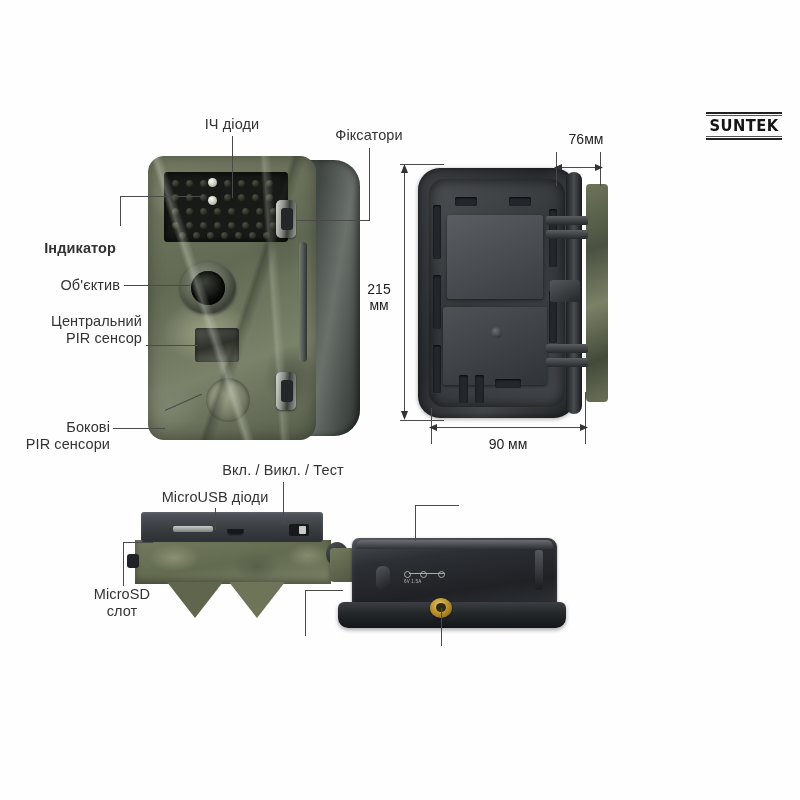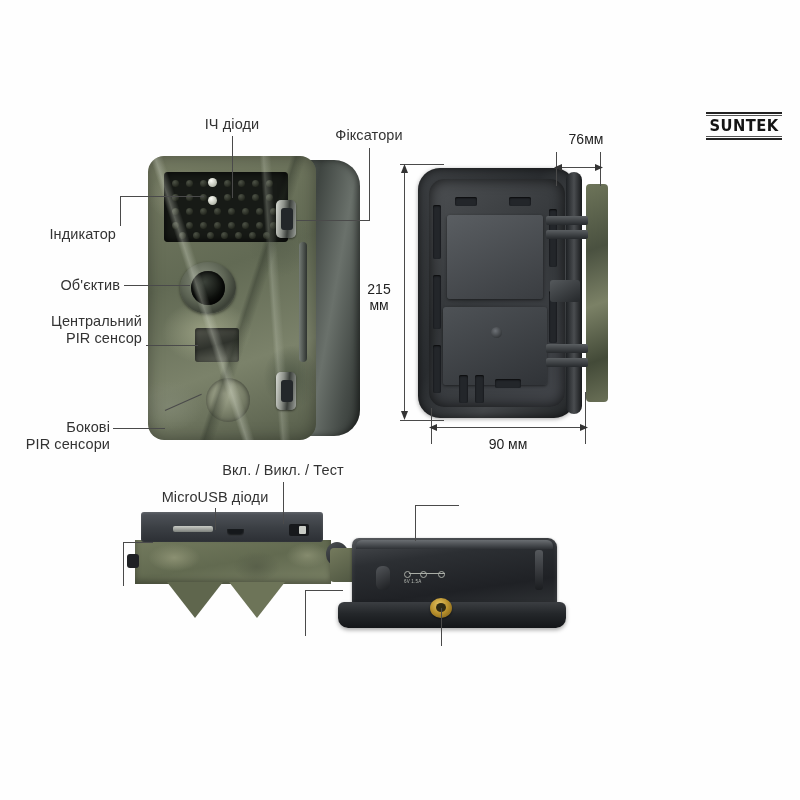--- a/index.html
+++ b/index.html
@@ -236,21 +236,21 @@
   <div class="ln v" style="left:120px;top:196px;height:30px;"></div>
   <div class="ln h" style="left:120px;top:196px;width:84px;"></div>
   <div class="ln v" style="left:369px;top:148px;height:72px;"></div>
   <div class="ln h" style="left:296px;top:220px;width:74px;"></div>
   <div class="ln h" style="left:124px;top:285px;width:66px;"></div>
   <div class="ln h" style="left:146px;top:345px;width:52px;"></div>
   <div class="ln h" style="left:113px;top:428px;width:52px;"></div>
   <div class="ln" style="left:165px;top:410px;width:40px;height:1px;transform:rotate(-24deg);transform-origin:left center;"></div>
 
   <div class="lbl c" style="left:182px;top:116px;width:100px;">ІЧ діоди</div>
-  <div class="lbl r" style="left:18px;top:226px;width:98px;">Індикатор</div>
+  <div class="lbl r" style="left:18px;top:240px;width:98px;font-weight:bold;">Індикатор</div>
   <div class="lbl c" style="left:319px;top:127px;width:100px;">Фіксатори</div>
   <div class="lbl r" style="left:24px;top:277px;width:96px;">Об'єктив</div>
   <div class="lbl r" style="left:18px;top:313px;width:124px;">Центральний
 PIR сенсор</div>
   <div class="lbl r" style="left:18px;top:419px;width:92px;">Бокові
 PIR сенсори</div>
 
   <div class="cam" id="cam-back">
     <div class="shell">
       <div class="inner">
@@ -321,20 +321,22 @@
 
   <div class="ln v" style="left:283px;top:482px;height:42px;"></div>
   <div class="ln v" style="left:215px;top:508px;height:22px;"></div>
   <div class="ln v" style="left:123px;top:542px;height:44px;"></div>
   <div class="ln h" style="left:123px;top:542px;width:30px;"></div>
   <div class="ln v" style="left:305px;top:590px;height:46px;"></div>
   <div class="ln h" style="left:305px;top:590px;width:38px;"></div>
 
   <div class="lbl c" style="left:201px;top:462px;width:164px;">Вкл. / Викл. / Тест</div>
   <div class="lbl c" style="left:143px;top:489px;width:144px;">MicroUSB діоди</div>
+  <div class="lbl c" style="left:76px;top:586px;width:92px;">MicroSD
+слот</div>
 
   <div class="cam" id="cam-batt">
     <div class="camoarm"></div>
     <div class="box">
       <div class="port"></div>
       <div class="polar">
         <span style="left:0"></span>
           <span style="left:16px"></span>
           <span style="left:34px"></span>
         <i></i>

